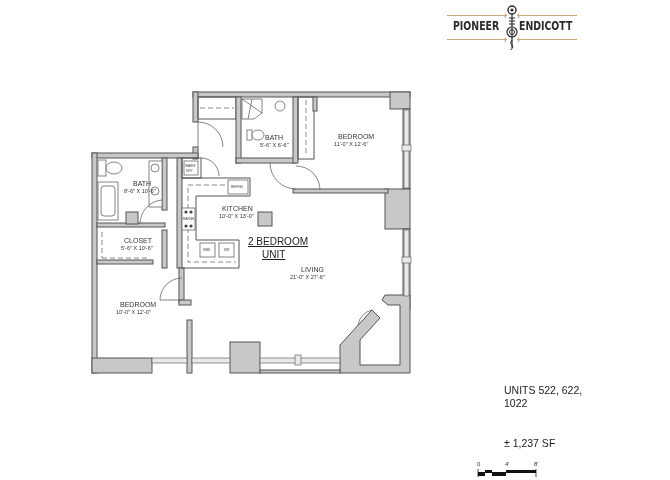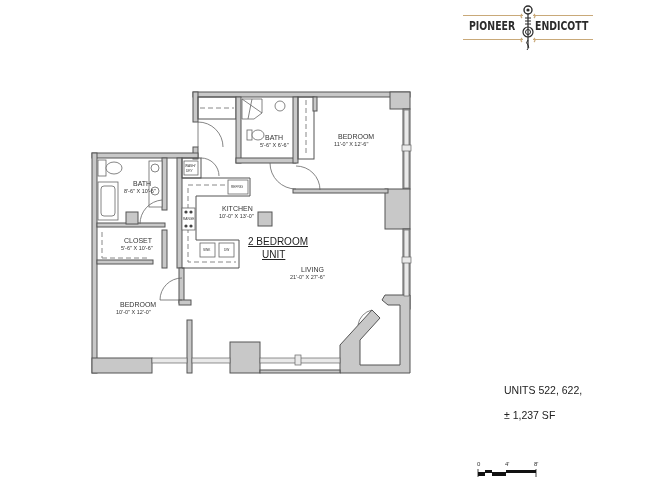--- a/index.html
+++ b/index.html
@@ -9,27 +9,27 @@
   .room-name { font-size: 7px; }
   .room-dim { font-size: 5.5px; }
   .tiny { font-size: 3.2px; }
   .unit-title { font-size: 10px; fill: #222; }
   .wall { fill: #c8c8c8; stroke: #555; stroke-width: 1; }
   .thin { fill: none; stroke: #555; stroke-width: 1; }
   .dash { fill: none; stroke: #888; stroke-width: 1; stroke-dasharray: 5 3; }
   .door { fill: none; stroke: #666; stroke-width: 0.8; }
   .fixture { fill: #fff; stroke: #666; stroke-width: 0.8; }
   .win { fill: #e9e9e9; stroke: #666; stroke-width: 0.7; }
-  #logo { position: absolute; left: 463px; top: 4px; width: 130px; height: 48px; }
+  #logo { position: absolute; left: 447px; top: 4px; width: 130px; height: 48px; }
   #logo .word { position: absolute; top: 14px; font-family: "DejaVu Sans", sans-serif; font-size: 13px; letter-spacing: 0px; color: #2b2b2b; transform: scaleX(0.72); transform-origin: left top; font-weight: bold; }
   #logo .w1 { left: 6px; }
   #logo .w2 { left: 72px; }
   #logo .rule { position: absolute; height: 1px; background: #c9a979; }
   #info { position: absolute; left: 504px; top: 384px; width: 110px; font-size: 10.5px; line-height: 12.5px; color: #222; }
-  #info .sf { margin-top: 12px; }
+  #info .sf { margin-top: 28px; }
   #scale { position: absolute; left: 474px; top: 464px; width: 66px; height: 14px; }
   #scale .t { position: absolute; top: -3px; font-size: 6px; color: #333; }
 </style>
 </head>
 <body>
 
 <div id="logo">
   <div class="rule" style="left:0; top:11px; width:60px;"></div>
   <div class="rule" style="left:70px; top:11px; width:60px;"></div>
   <div class="rule" style="left:0; top:35px; width:60px;"></div>
@@ -189,20 +189,21 @@
     <text class="lbl room-dim" x="290" y="279">21'-0" X 27'-6"</text>
     <text class="lbl room-name" x="120" y="307">BEDROOM</text>
     <text class="lbl room-dim" x="116" y="314">10'-0" X 12'-0"</text>
     <text class="lbl unit-title" x="248" y="245" text-decoration="underline">2 BEDROOM</text>
     <text class="lbl unit-title" x="262" y="258" text-decoration="underline">UNIT</text>
   </g>
 </svg>
 
 <div id="info">
   <div>UNITS 522, 622,</div>
+  <div>1022</div>
   <div class="sf">± 1,237 SF</div>
 </div>
 
 <div id="scale">
   <span class="t" style="left:3px;">0</span>
   <span class="t" style="left:31px;">4'</span>
   <span class="t" style="left:60px;">8'</span>
   <svg style="position:absolute; left:0; top:5px;" width="66" height="8" viewBox="0 0 66 8">
     <rect x="4" y="3" width="7" height="4" fill="#111"></rect>
     <rect x="11" y="1" width="7" height="3" fill="#111"></rect>

